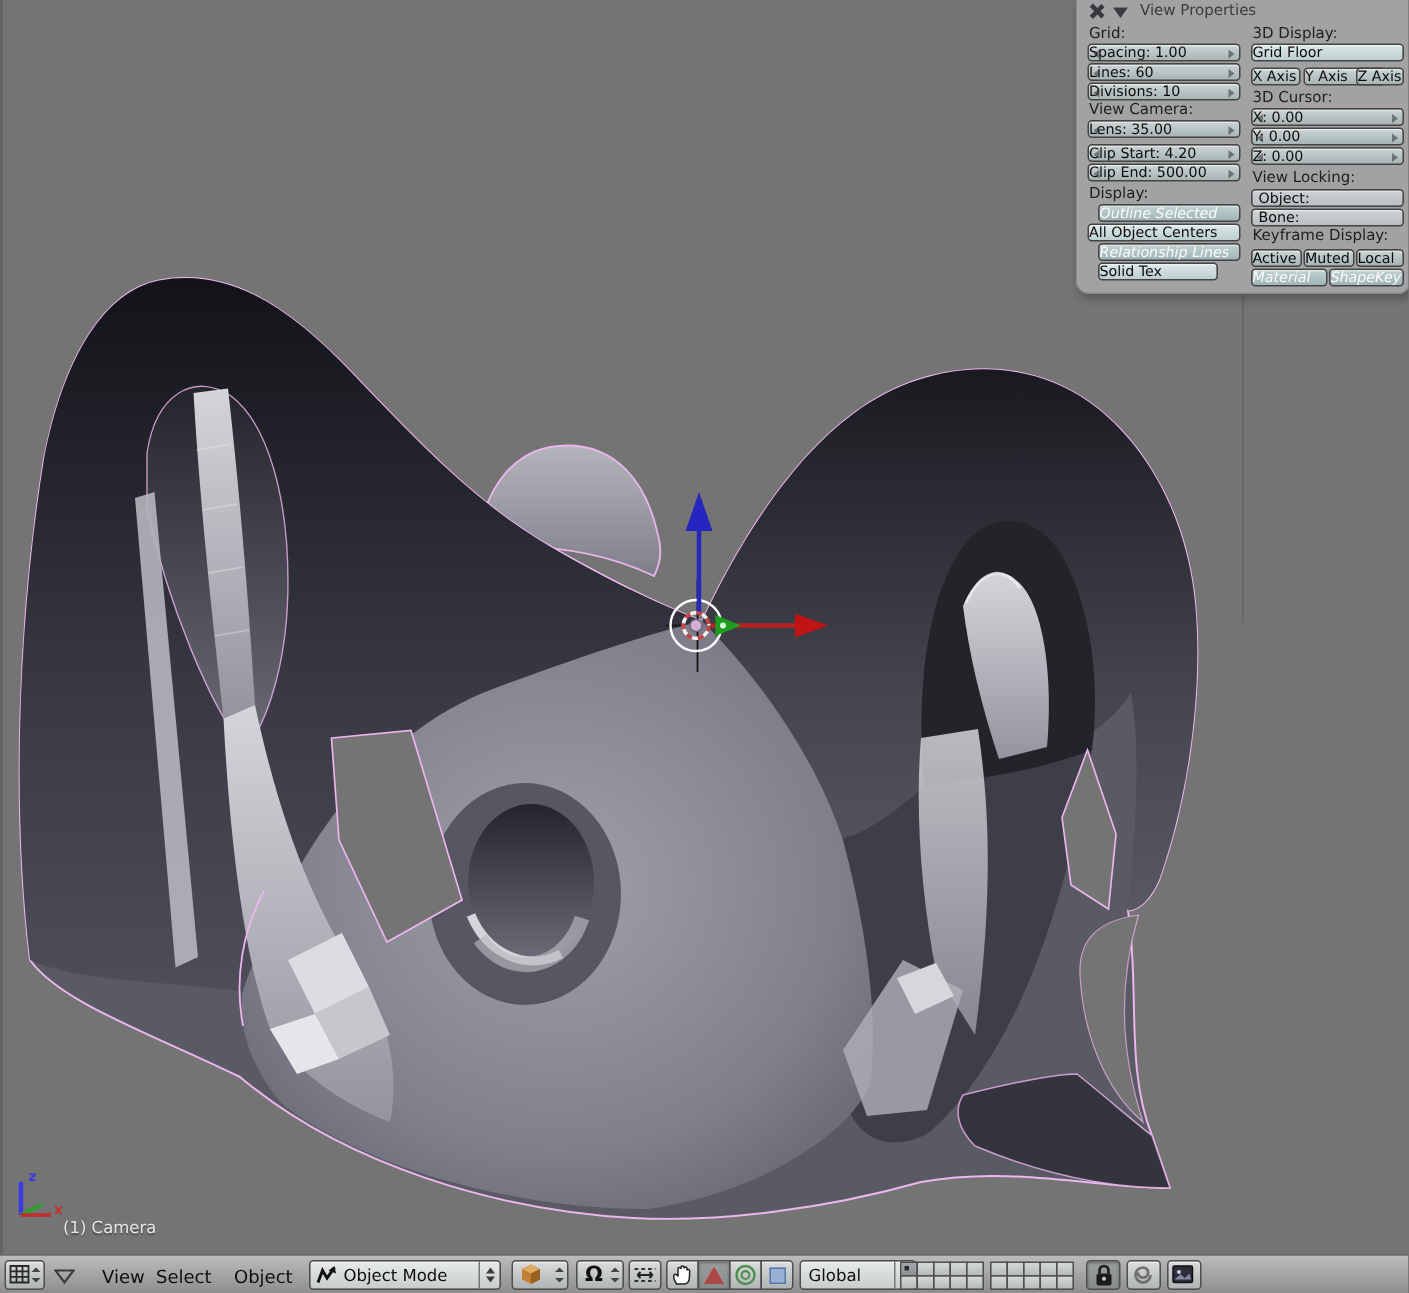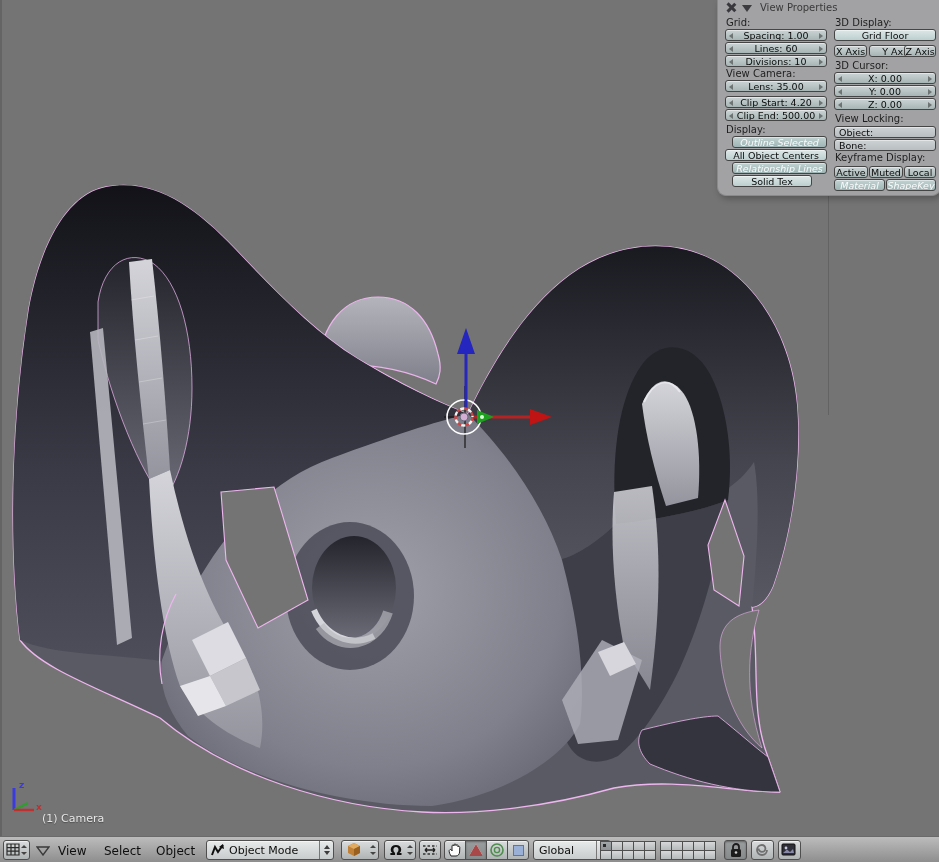--- a/index.html
+++ b/index.html
@@ -20,21 +20,21 @@
          background:rgba(163,163,166,.97);border:1px solid #8a8a8a;border-top:none;
          border-radius:0 0 9px 9px;box-shadow:2px 3px 6px rgba(0,0,0,.25);box-sizing:border-box;}
   #paneltitle{position:absolute;left:42px;top:2px;font-size:10px;color:#3a3a3a;}
   .pclose{position:absolute;left:8px;top:3px;width:9px;height:9px;}
   .pclose i{position:absolute;left:4px;top:-1px;width:2.5px;height:11px;background:#39393d;}
   .pclose i:first-child{transform:rotate(45deg);} .pclose i:last-child{transform:rotate(-45deg);}
   .pcollapse{position:absolute;left:24px;top:5px;width:0;height:0;
              border-left:5px solid transparent;border-right:5px solid transparent;border-top:7px solid #3c3c40;}
   .plabel{position:absolute;font-size:10px;color:#1e1e1e;white-space:nowrap;}
   .pbtn{position:absolute;height:12px;box-sizing:border-box;border:1px solid #454545;border-radius:3px;
-        background:linear-gradient(#ccd4d4,#a7b5b5);font-size:9.5px;color:#0c0c0c;text-align:center;
+        background:linear-gradient(#ccd4d4,#a7b5b5);font-size:9.5px;color:#0c0c0c;text-align:left;
         line-height:11px;box-shadow:inset 0 1px 0 rgba(255,255,255,.45);white-space:nowrap;overflow:hidden;}
   .pbtn.on{background:linear-gradient(#dde7e7,#bdcfcf);}
   .pbtn.onw{background:linear-gradient(#c2d2d2,#9fb5b5);color:#fbfbfb;font-style:italic;}
   .pbtn.field{background:linear-gradient(#cdd2d5,#b9bec1);text-align:left;padding-left:4px;}
   .arrL,.arrR{position:absolute;top:3px;width:0;height:0;border-top:3px solid transparent;border-bottom:3px solid transparent;opacity:.55;}
   .arrL{left:3px;border-right:4px solid #333;} .arrR{right:3px;border-left:4px solid #333;}
   
   #hdr{position:absolute;left:0;top:836px;width:939px;height:26px;
        background:linear-gradient(#bcbcbc,#8e8e8e);border-top:1px solid #6a6a6a;box-sizing:border-box;}
   .hbtn{position:absolute;top:3px;height:20px;box-sizing:border-box;border:1px solid #4f4f4f;border-radius:3px;
@@ -219,21 +219,21 @@
         <path d="M1 1 H13 V12 H1 Z M1 4.6 H13 M1 8.2 H13 M5 1 V12 M9 1 V12" fill="none" stroke="#2a2a2a" stroke-width="1.2"></path>
       </svg>
       <span class="ministep">
           <b></b>
           <u></u>
         </span>
     </div>
     <svg width="14" height="10" style="position:absolute;left:36px;top:9px">
       <polygon points="1,1 13,1 7,9" fill="none" stroke="#3a3a3a" stroke-width="1.4"></polygon>
     </svg>
-    <span class="hmenu" style="left:58px">View</span>
+    <span class="hmenu" style="left:68px">View</span>
     <span class="hmenu" style="left:104px">Select</span>
     <span class="hmenu" style="left:156px">Object</span>
 
     <div class="hbtn" style="left:206px;width:128px;background:linear-gradient(#e8eaea,#c8cccc)">
       <svg width="15" height="14" style="position:absolute;left:3px;top:2px">
         <path d="M2 12 L5 4 L8 9 L13 2" fill="none" stroke="#111" stroke-width="2"></path>
         <polygon points="13,1 14,6 9,4" fill="#111"></polygon>
       </svg>
       <span class="ddtext">Object Mode</span>
       <span class="stepper">

